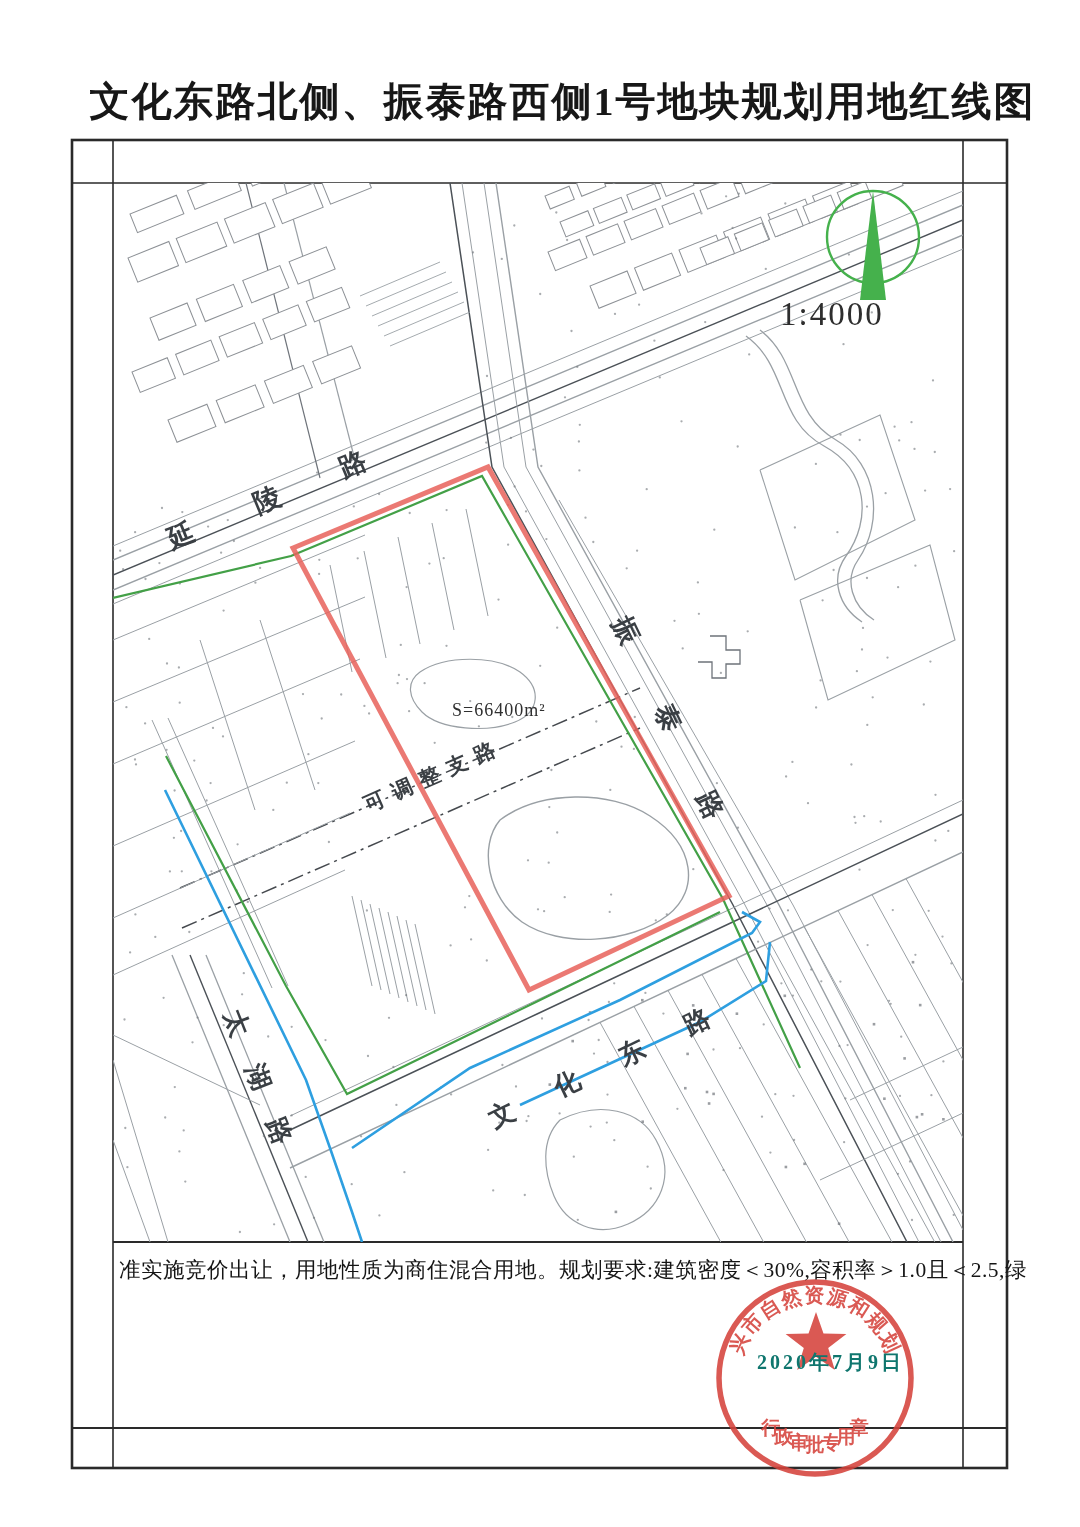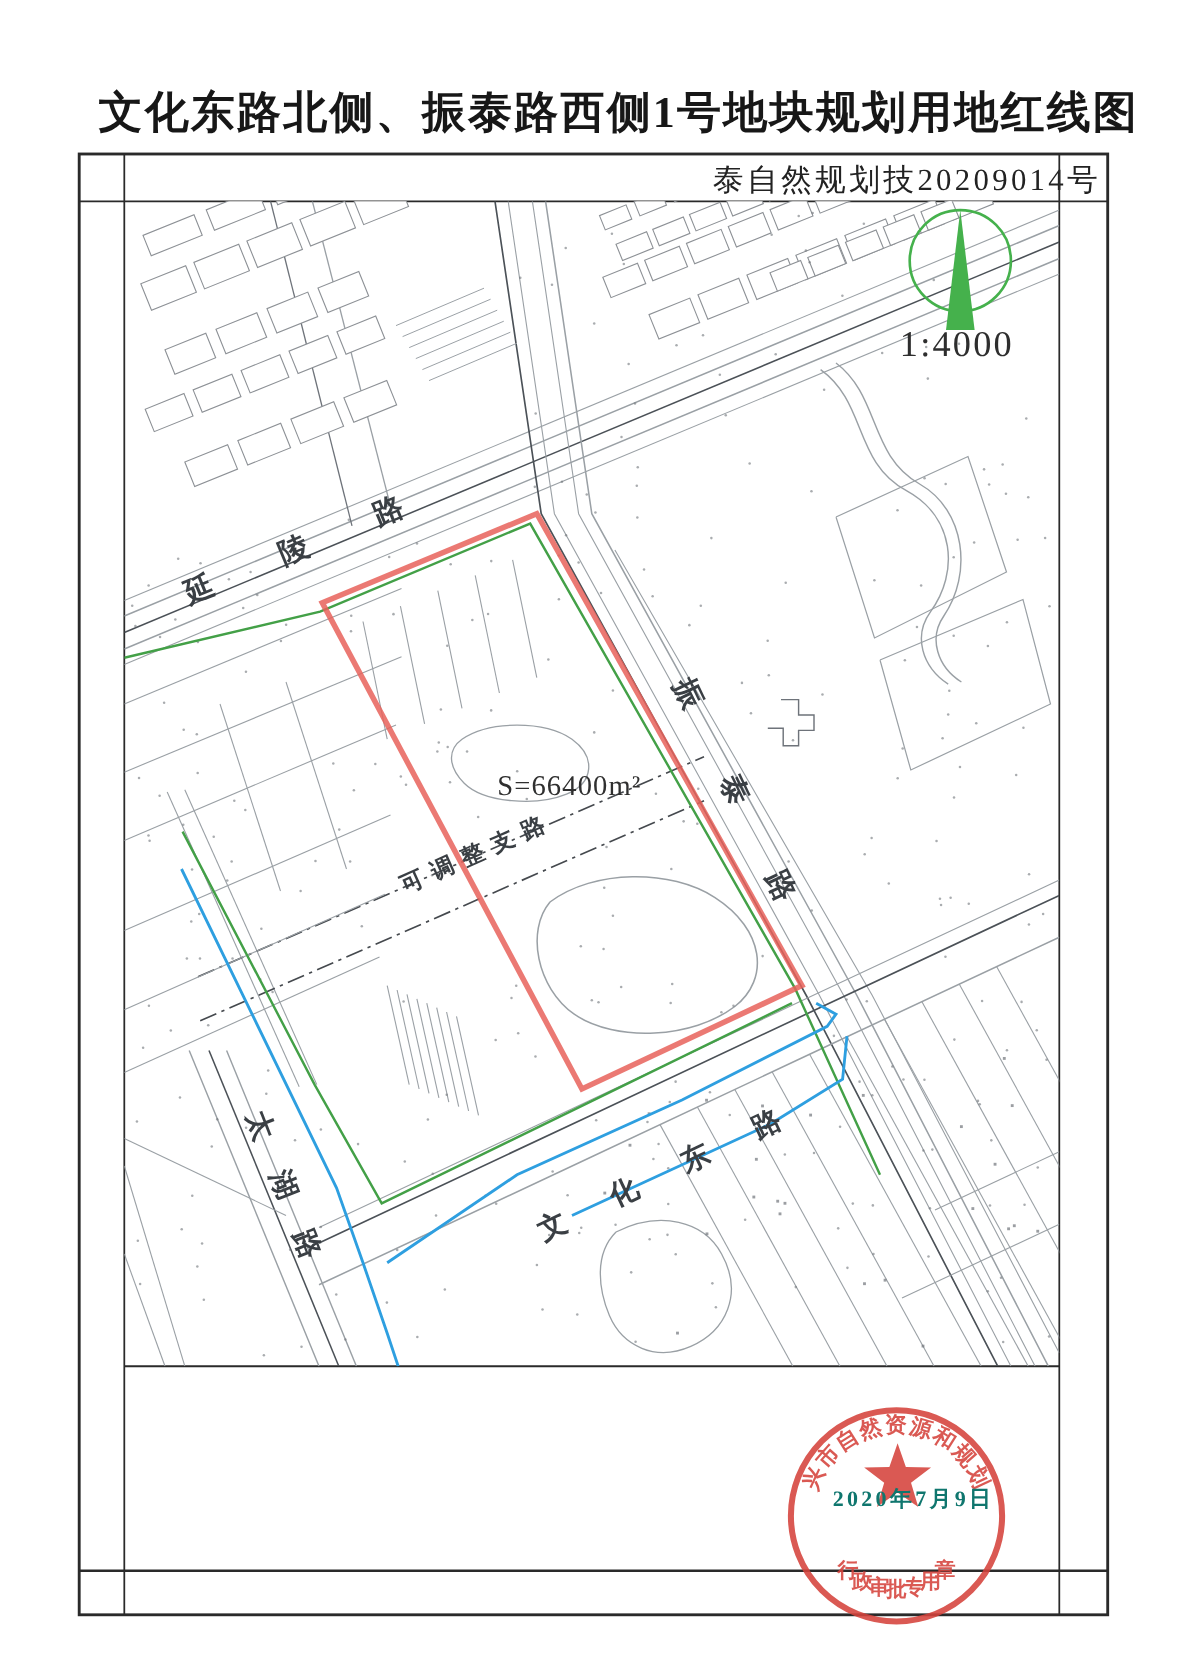--- a/index.html
+++ b/index.html
@@ -3,36 +3,35 @@
 <meta charset="utf-8">
 <style>
   html,body{margin:0;padding:0;background:#ffffff;}
   #page{position:relative;width:1080px;height:1527px;background:#fff;overflow:hidden;
         font-family:"Liberation Serif","DejaVu Serif",serif;color:#1c1c1c;padding-left:45px;}
   #page-title{position:absolute;left:0;top:74px;width:100%;text-align:center;
         font-size:40px;font-weight:700;letter-spacing:2px;color:#171717;}
   #doc-number{position:absolute;top:145px;right:124px;font-size:28px;letter-spacing:3px;color:#222;}
   #mapsvg{position:absolute;left:0;top:0;width:1080px;height:1527px;}
   .ov{position:absolute;z-index:5;}
-  #scale-label{left:818px;top:296px;font-size:33px;letter-spacing:2px;color:#2e2e2e;}
-  #area-label{left:452px;top:700px;font-size:26px;letter-spacing:1px;color:#2f2f2f;}
+  #scale-label{left:780px;top:296px;font-size:33px;letter-spacing:2px;color:#2e2e2e;}
+  #area-label{left:452px;top:700px;font-size:18px;letter-spacing:1px;color:#2f2f2f;}
   #notice{position:absolute;left:119px;top:1252px;width:838px;z-index:4;
         font-size:21.5px;line-height:37.5px;color:#151515;letter-spacing:0.5px;}
   #notice .ln{white-space:nowrap;}
   #notice .indent{text-indent:66px;}
   #approval-date{position:absolute;left:757px;top:1349px;z-index:7;font-size:20px;
         font-weight:700;letter-spacing:3px;color:#0f766e;}
 </style>
 </head>
 <body>
 
 <div id="page">
 
   <div id="page-title">文化东路北侧、振泰路西侧1号地块规划用地红线图</div>
-  <div id="doc-number">泰自然规划技20209014号</div>
 
   <svg id="mapsvg" viewBox="0 0 1080 1527" xmlns="http://www.w3.org/2000/svg">
     <defs>
       <clipPath id="mapClip">
           <rect x="113" y="183" width="850" height="1059"></rect>
         </clipPath>
     </defs>
 
     <g stroke="#2a2a2a" fill="none">
       <rect x="72" y="140" width="935" height="1328" stroke-width="2.6"></rect>
@@ -565,16 +564,17 @@
           <text x="846.0" y="1443.3" text-anchor="middle" fill="#d5433c">用</text>
           <text x="859.2" y="1434.0" text-anchor="middle" fill="#d5433c">章</text>
         </g>
     </g>
   </svg>
 
   <div class="ov" id="scale-label">1:4000</div>
   <div class="ov" id="area-label">S=66400m²</div>
 
   <div id="notice">
+    <div class="ln">准实施竞价出让，用地性质为商住混合用地。规划要求:建筑密度＜30%,容积率＞1.0且＜2.5,绿</div>
   </div>
 
   <div id="approval-date">2020年7月9日</div>
 </div>
 
 </body></html>

